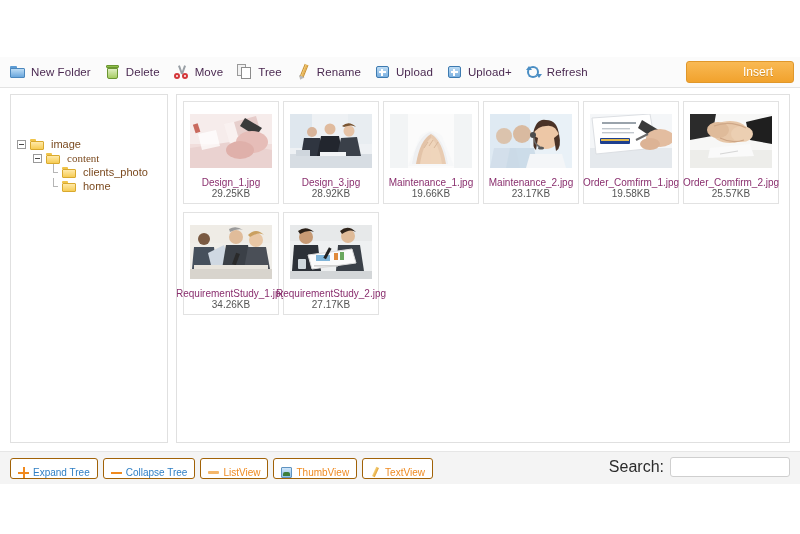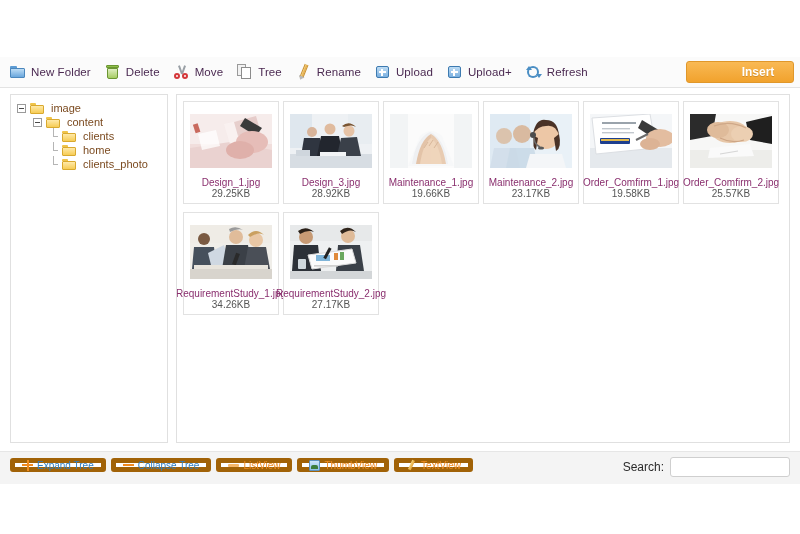--- a/index.html
+++ b/index.html
@@ -159,21 +159,21 @@
     position: absolute;
     right: 6px;
     top: 4px;
     width: 108px;
     height: 22px;
     border: 1px solid #e0972a;
     border-radius: 3px;
     background: linear-gradient(#f9b954, #f1a22d);
     color: #ffffff;
     font-size: 12px;
-    font-weight: bold;
+    font-weight: normal;
     display: flex;
     align-items: center;
     justify-content: center;
     cursor: pointer;
     box-sizing: border-box;
     text-shadow: 0 1px 0 rgba(150,90,0,.35);
     padding-left: 36px;
   }
 
   
@@ -213,22 +213,22 @@
   
   .tree { padding: 6px 0 0 6px; }
   .tnode {
     display: flex;
     align-items: center;
     height: 14px;
     margin-bottom: 0px;
     white-space: nowrap;
     position: relative;
   }
-  .tnode.lvl0 { padding-left: 0px; }
-  .tnode.lvl1 { padding-left: 16px; }
+  .tnode.lvl0 { padding-left: 0px; margin-top: 36px; }
+  .tnode.lvl1 { padding-left: 16px; font-family: Liberation Serif, serif; }
   .tnode.lvl2 { padding-left: 32px; }
 
   .toggle {
     width: 9px; height: 9px;
     border: 1px solid #9a9a9a;
     background: #ffffff;
     position: relative;
     margin-right: 4px;
     flex: 0 0 9px;
     box-sizing: border-box;
@@ -338,26 +338,26 @@
     border-top: 1px solid #e6e6e6;
     box-sizing: border-box;
   }
   .view-btns {
     position: absolute;
     left: 10px;
     top: 6px;
     display: flex;
   }
   .vbtn {
-    height: 14px;
-    border: 5px solid #a16207;
+    height: 21px;
+    border: 1px solid #a16207;
     border-radius: 3px;
     background: #ffffff;
     display: flex;
-    align-items: center;
+    align-items: flex-end;
     padding: 0 7px;
     margin-right: 5px;
     font-size: 10px;
     cursor: pointer;
     box-sizing: border-box;
     white-space: nowrap;
   }
   .vbtn .vlabel.blue { color: #2f7fc4; }
   .vbtn .vlabel.orange { color: #ef8b22; }
   .vico {
@@ -385,21 +385,21 @@
   }
 
   .search-wrap {
     position: absolute;
     right: 10px;
     top: 5px;
     display: flex;
     align-items: center;
   }
   .search-label {
-    font-size: 12px;
+    font-size: 16px;
     color: #2b2b2b;
     margin-right: 6px;
   }
   .search-input {
     width: 120px;
     height: 20px;
     border: 1px solid #cfcfcf;
     border-radius: 3px;
     background: #ffffff;
     font-size: 11px;
@@ -508,45 +508,37 @@
           <div class="tnode lvl1">
             <span class="toggle"></span>
             <span class="tfolder">
                 <span class="tab"></span>
                 <span class="bd"></span>
               </span>
             <span class="tlabel">content</span>
           </div>
 
 
+
           <div class="tnode lvl2">
             <span class="elbow"></span>
             <span class="tfolder">
                 <span class="tab"></span>
                 <span class="bd"></span>
               </span>
-            <span class="tlabel">clients</span>
+            <span class="tlabel">clients_photo</span>
           </div>
 
           <div class="tnode lvl2">
             <span class="elbow last"></span>
             <span class="tfolder">
                 <span class="tab"></span>
                 <span class="bd"></span>
               </span>
             <span class="tlabel">home</span>
-          </div>
-
-          <div class="tnode lvl2">
-            <span class="elbow"></span>
-            <span class="tfolder">
-                <span class="tab"></span>
-                <span class="bd"></span>
-              </span>
-            <span class="tlabel">clients_photo</span>
           </div>
 
         </div>
       </div>
 
       <div class="files-panel">
         <div class="grid">
 
           <div class="tile">
             <div class="thumb">

